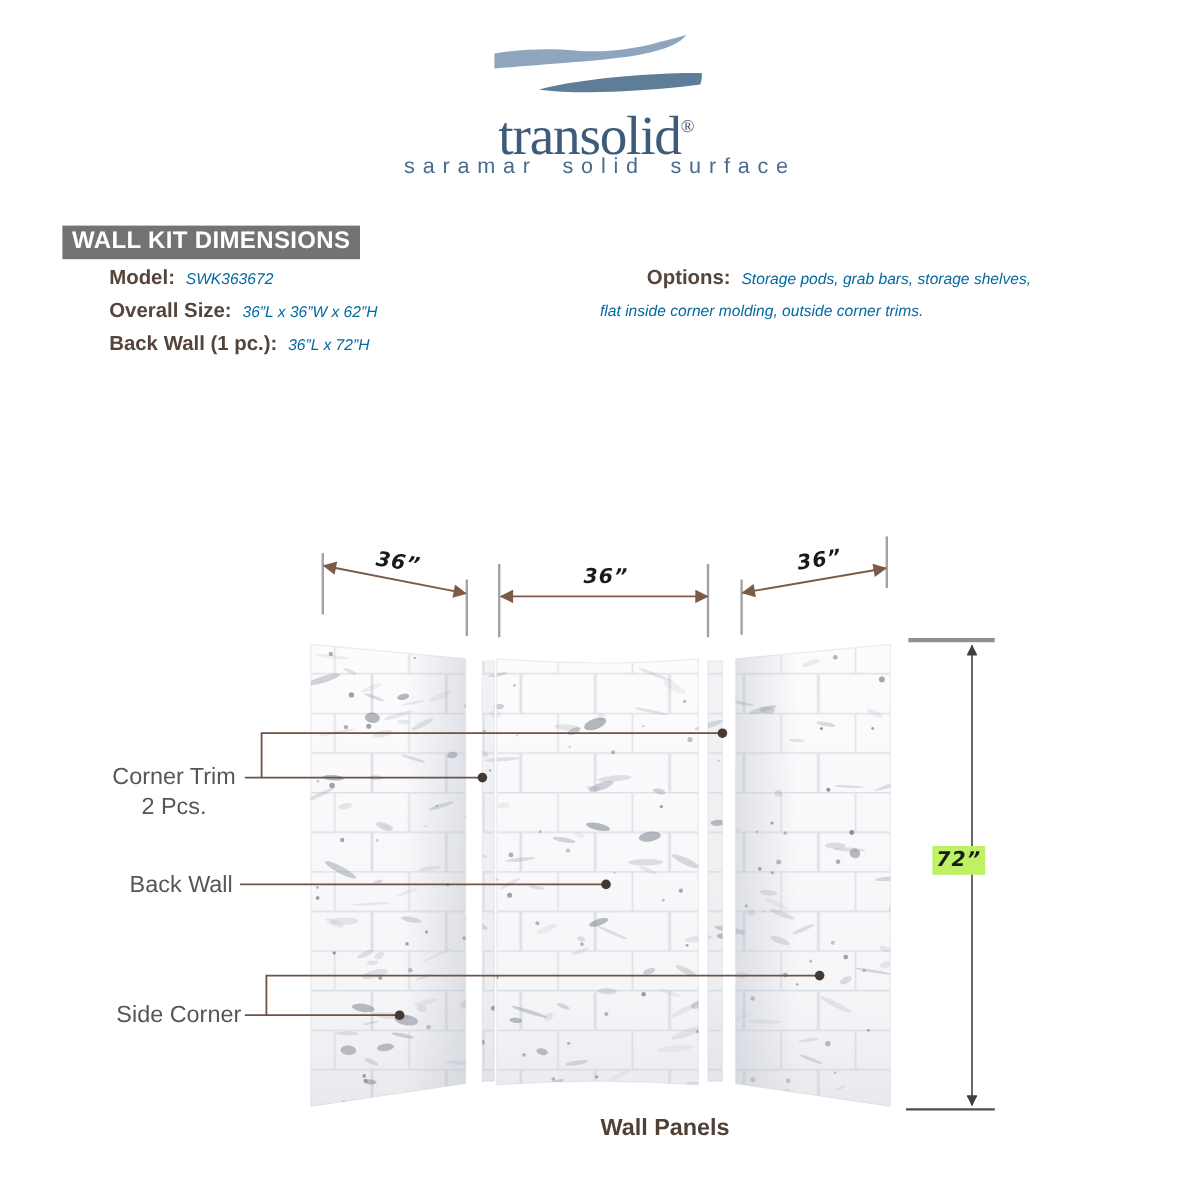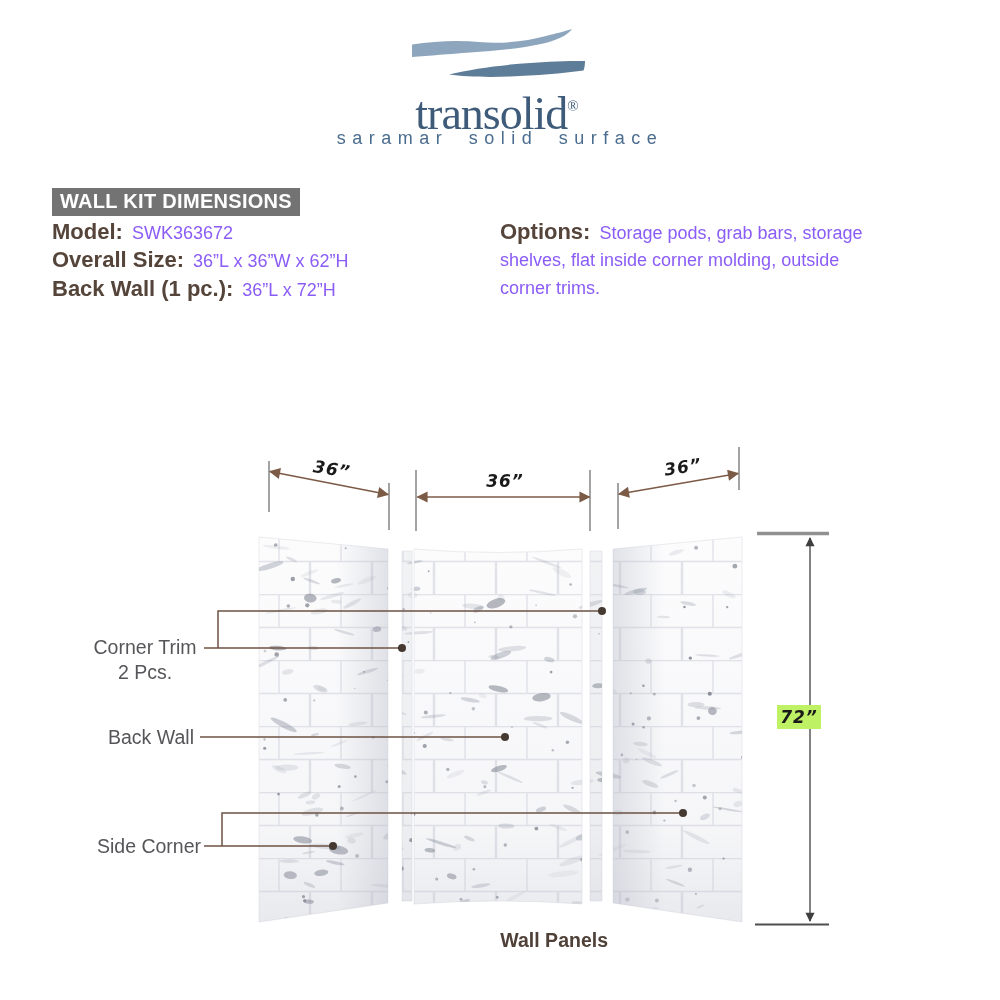--- a/index.html
+++ b/index.html
@@ -11,22 +11,22 @@
          font-family:"Liberation Serif",serif;font-size:46px;letter-spacing:-1px;
          color:#3e5b7a;line-height:44px;}
   .brand sup{font-size:15px;vertical-align:18px;letter-spacing:0;}
   .tagline{position:absolute;left:0;right:0;top:128px;text-align:center;
            font-size:18px;letter-spacing:6.5px;word-spacing:9px;color:#4a6c8e;}
   
   .kit-header{position:absolute;left:52px;top:188px;background:#737373;color:#ffffff;
               font-size:20px;font-weight:bold;letter-spacing:.3px;padding:2px 8px 3px 8px;}
   .specs-left{position:absolute;left:52px;top:219px;line-height:26.4px;white-space:nowrap;}
   .specs-right{position:absolute;left:500px;top:219px;width:376px;line-height:26.4px;}
-  .spec-label{font-weight:bold;color:#55443a;font-size:22px;margin-right:9px;}
-  .spec-value{color:#8b5cf6;font-size:18px;}
+  .spec-label{font-weight:bold;color:#55443a;font-size:17px;margin-right:9px;margin-left:39px;}
+  .spec-value{color:#0369a1;font-size:13px;font-style:italic;}
   .options-row{margin:0;}
   
   .dsvg{position:absolute;left:0;top:0;width:1000px;height:1000px;}
   .diagram-label{position:absolute;text-align:center;font-size:19.5px;color:#56565a;line-height:25px;}
   .lbl-corner{left:75px;top:635px;width:140px;text-align:center;}
   .lbl-back{left:90px;top:725px;width:122px;}
   .lbl-side{left:88px;top:834px;width:122px;}
   .dim-label{position:absolute;text-align:center;width:56px;
              font-family:"DejaVu Sans",sans-serif;font-style:italic;font-weight:600;
              font-size:17px;letter-spacing:1px;color:#1a1a1a;}

